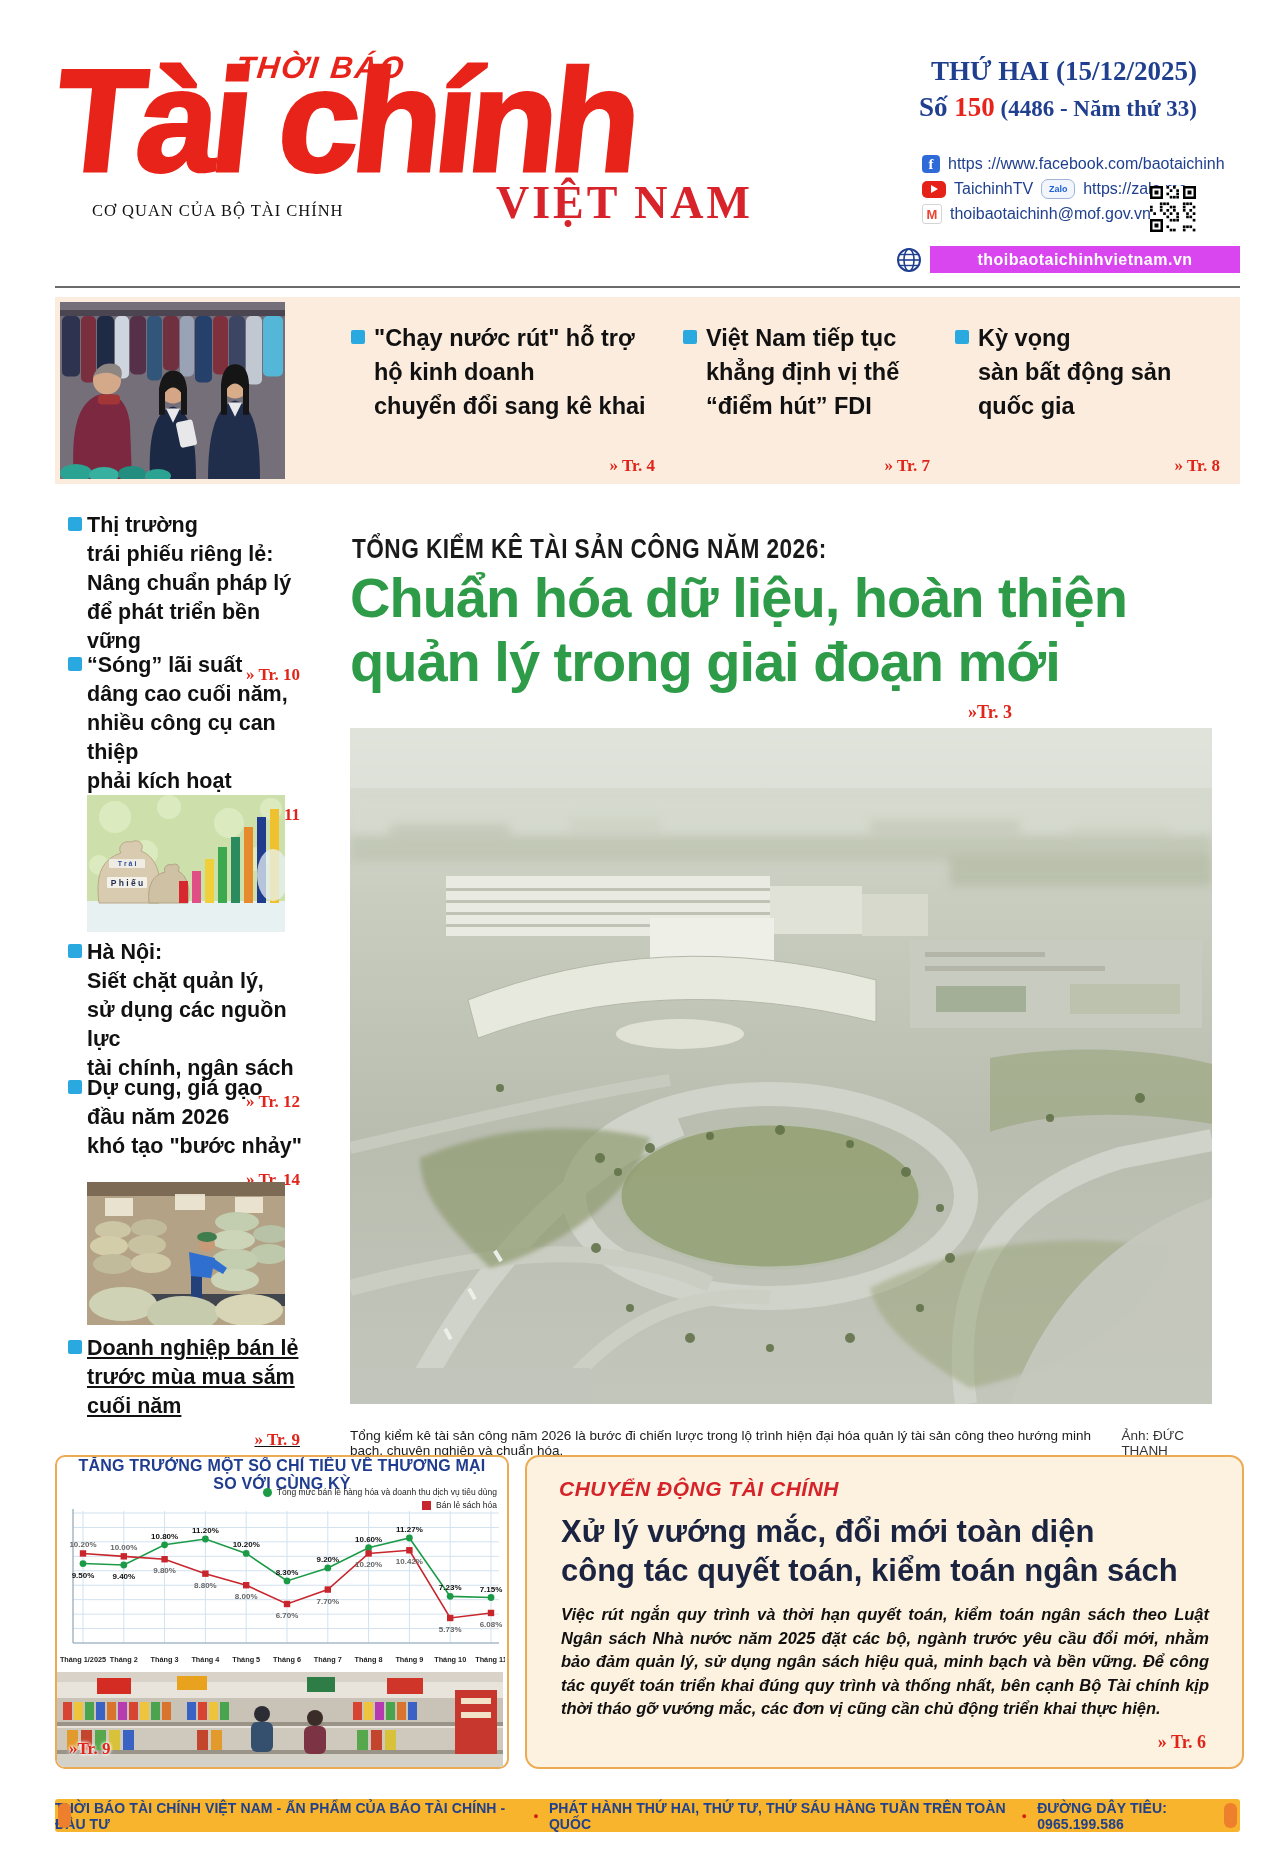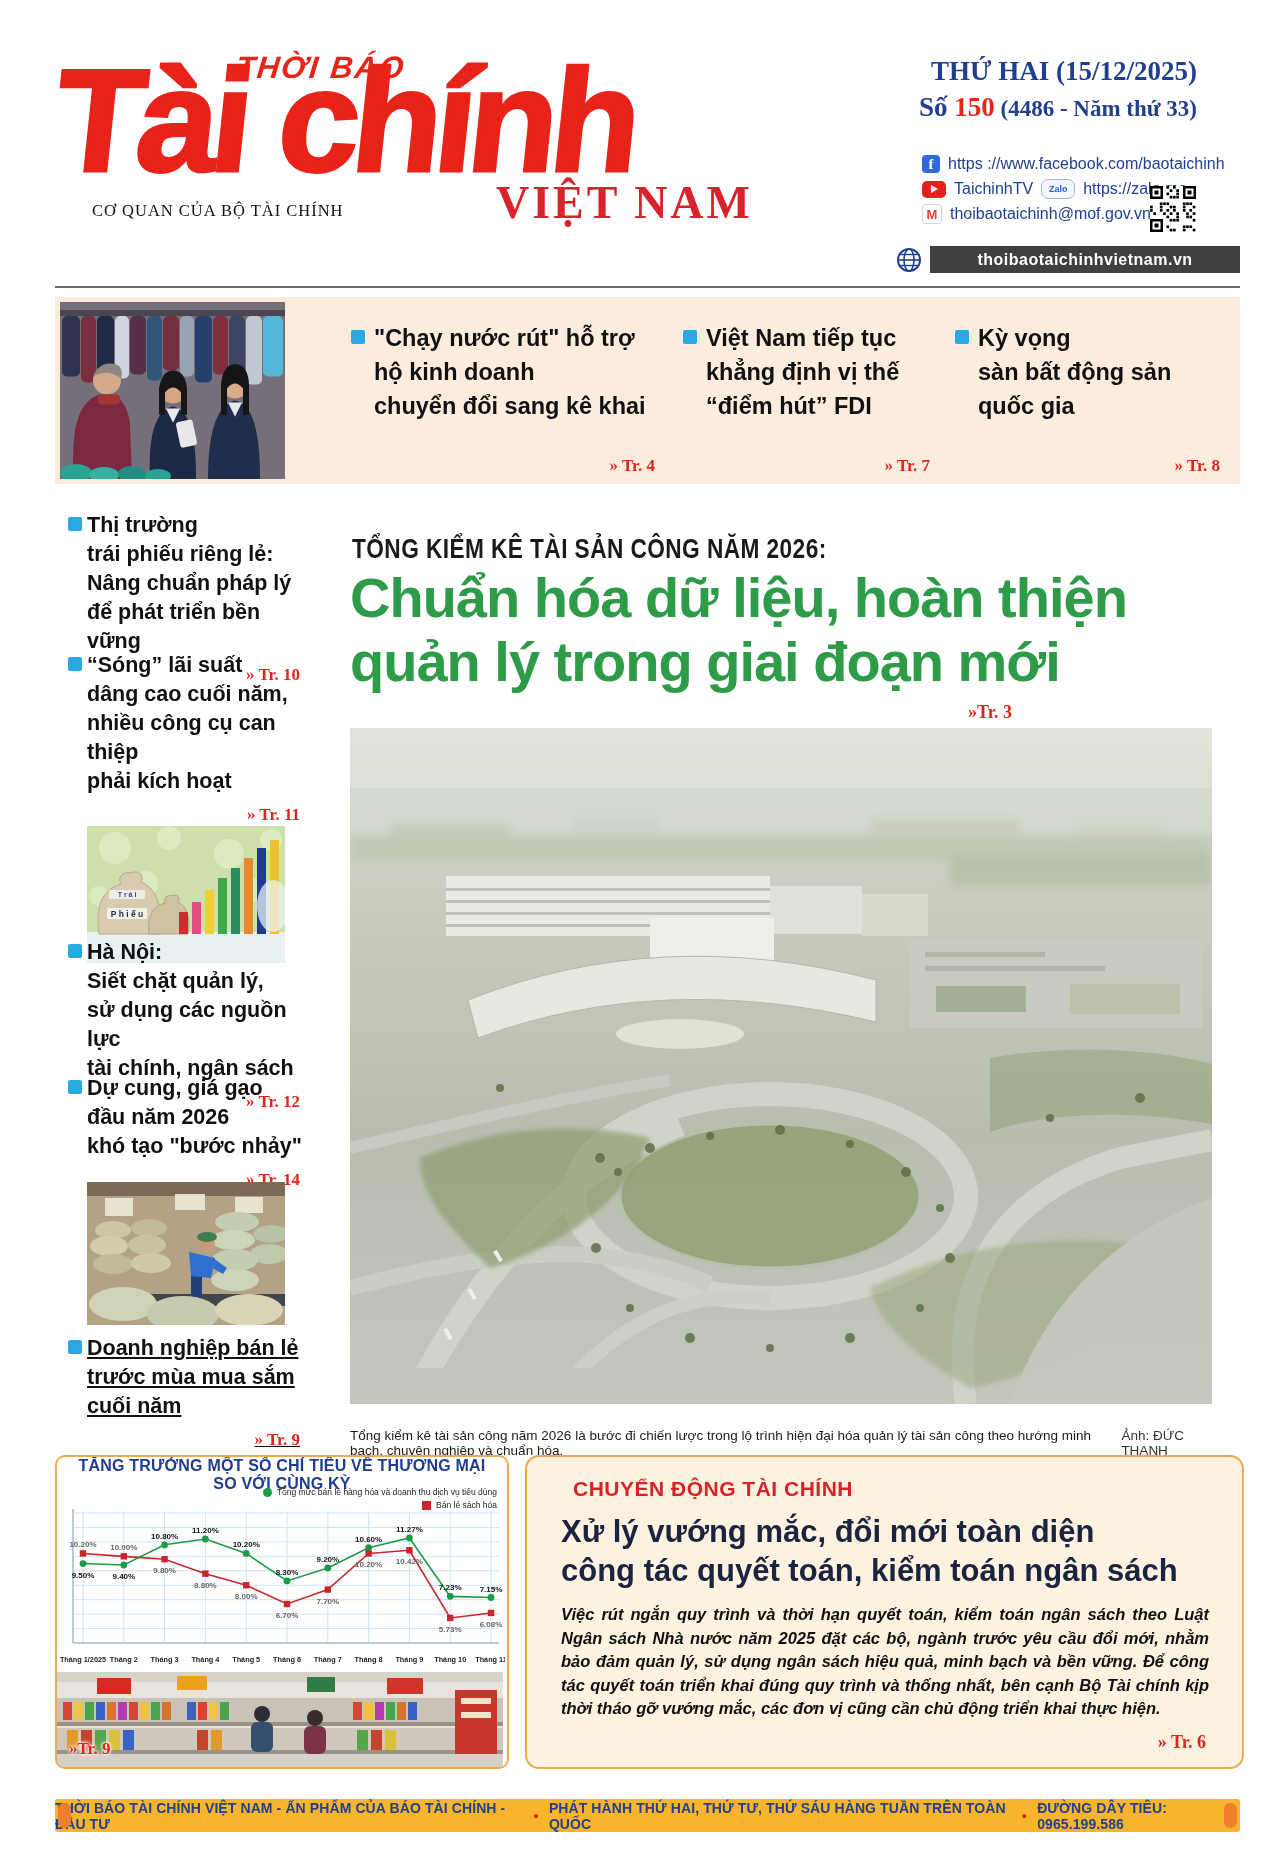--- a/index.html
+++ b/index.html
@@ -29,21 +29,21 @@
            font-family:"Liberation Serif",serif;font-weight:bold;font-size:15px;
            display:flex;align-items:flex-end;justify-content:center;line-height:17px;}
   .icon-yt{width:24px;height:17px;border-radius:5px;background:#e62117;position:relative;}
   .icon-yt:before{content:"";position:absolute;left:9px;top:4.5px;border-left:7px solid #fff;
                   border-top:4px solid transparent;border-bottom:4px solid transparent;}
   .icon-zl{width:32px;height:18px;border-radius:7px;background:#f2f5fb;border:1px solid #9fb3d9;
            color:#1e62d0;font-size:9px;font-weight:bold;display:flex;align-items:center;justify-content:center;}
   .icon-gm{width:18px;height:18px;border-radius:3px;background:#fff;border:1px solid #d5d5d5;
            color:#ea4335;font-weight:bold;font-size:13px;display:flex;align-items:center;justify-content:center;}
   .qr{left:1150px;top:186px;}
-  .web-bar{left:930px;top:246px;width:310px;height:27px;background:#404040;color:#fff;
+  .web-bar{left:930px;top:246px;width:310px;height:27px;background:#d946ef;color:#fff;
            font-weight:bold;font-size:16px;display:flex;align-items:center;justify-content:center;
            letter-spacing:.5px;}
   .globe{left:896px;top:247px;}
   .divider{left:55px;top:286px;width:1185px;height:2px;background:#6a6a6a;}
 
   
   .strip{left:55px;top:297px;width:1185px;height:187px;background:#fcecdd;}
   .strip-photo{position:absolute;left:5px;top:5px;width:225px;height:177px;}
   .strip-item{position:absolute;top:24px;font-weight:bold;font-size:23.5px;line-height:34px;color:#111;}
   .bullet{position:absolute;left:-23px;top:9px;width:14px;height:14px;background:#2aa9e1;border-radius:2px;}
@@ -82,22 +82,22 @@
   .cx{font:bold 7.3px "Liberation Sans",sans-serif;fill:#222;}
   .dl{font:bold 8px "Liberation Sans",sans-serif;}
   .dl.g{fill:#111;} .dl.r{fill:#666;}
   .market-photo{position:absolute;left:0;bottom:0;width:446px;height:95px;}
   .chart-ref{position:absolute;left:12px;bottom:8px;font-size:17px;
              text-shadow:0 0 3px #fff,0 0 3px #fff,0 0 4px #fff;}
 
   
   .fin-box{left:525px;top:1455px;width:715px;height:310px;background:#fdf1df;
            border:2px solid #ecaa52;border-radius:14px;}
-  .fin-tag{position:absolute;left:46px;top:20px;color:#d6232a;font-weight:bold;
-           font-size:21px;letter-spacing:.5px;}
+  .fin-tag{position:absolute;left:32px;top:20px;color:#d6232a;font-weight:bold;
+           font-size:21px;letter-spacing:.5px;font-style:italic;}
   .fin-head{position:absolute;left:34px;top:55px;color:#1a2440;font-weight:bold;
             font-size:31px;line-height:39px;}
   .fin-body{position:absolute;left:34px;top:146px;width:648px;font-weight:bold;font-style:italic;
             font-size:16.5px;line-height:23.5px;text-align:justify;color:#101010;}
   .fin-ref{position:absolute;right:36px;bottom:14px;font-size:18px;}
 
   
   .footer{left:55px;top:1799px;width:1185px;height:33px;background:#f7b42c;border-radius:3px;
           display:flex;align-items:center;justify-content:center;color:#21418c;
           font-weight:bold;font-size:14px;letter-spacing:.1px;}
@@ -275,21 +275,21 @@
     <span class="bullet"></span>
     <div class="txt">Thị trường<br>trái phiếu riêng lẻ:<br>Nâng chuẩn pháp lý<br>để phát triển bền vững</div>
     <span class="pref">» Tr. 10</span>
   </div>
   <div class="sb-item" style="top:651px;">
     <span class="bullet"></span>
     <div class="txt">“Sóng” lãi suất<br>dâng cao cuối năm,<br>nhiều công cụ can thiệp<br>phải kích hoạt</div>
     <span class="pref">» Tr. 11</span>
   </div>
 
-  <div class="sb-photo" style="top:826px;height:153px;text-decoration:underline;">
+  <div class="sb-photo" style="top:795px;height:153px;text-decoration:underline;">
     <svg viewBox="0 0 198 137" width="198" height="137" preserveAspectRatio="none">
       <rect width="198" height="137" fill="#cde0ac"></rect>
       <g opacity=".55" fill="#e9f4cf">
         <circle cx="28" cy="22" r="16"></circle>
           <circle cx="82" cy="12" r="12"></circle>
           <circle cx="142" cy="28" r="15"></circle>
         <circle cx="184" cy="14" r="11"></circle>
           <circle cx="58" cy="58" r="13"></circle>
           <circle cx="170" cy="64" r="12"></circle>
           <circle cx="12" cy="70" r="10"></circle>

